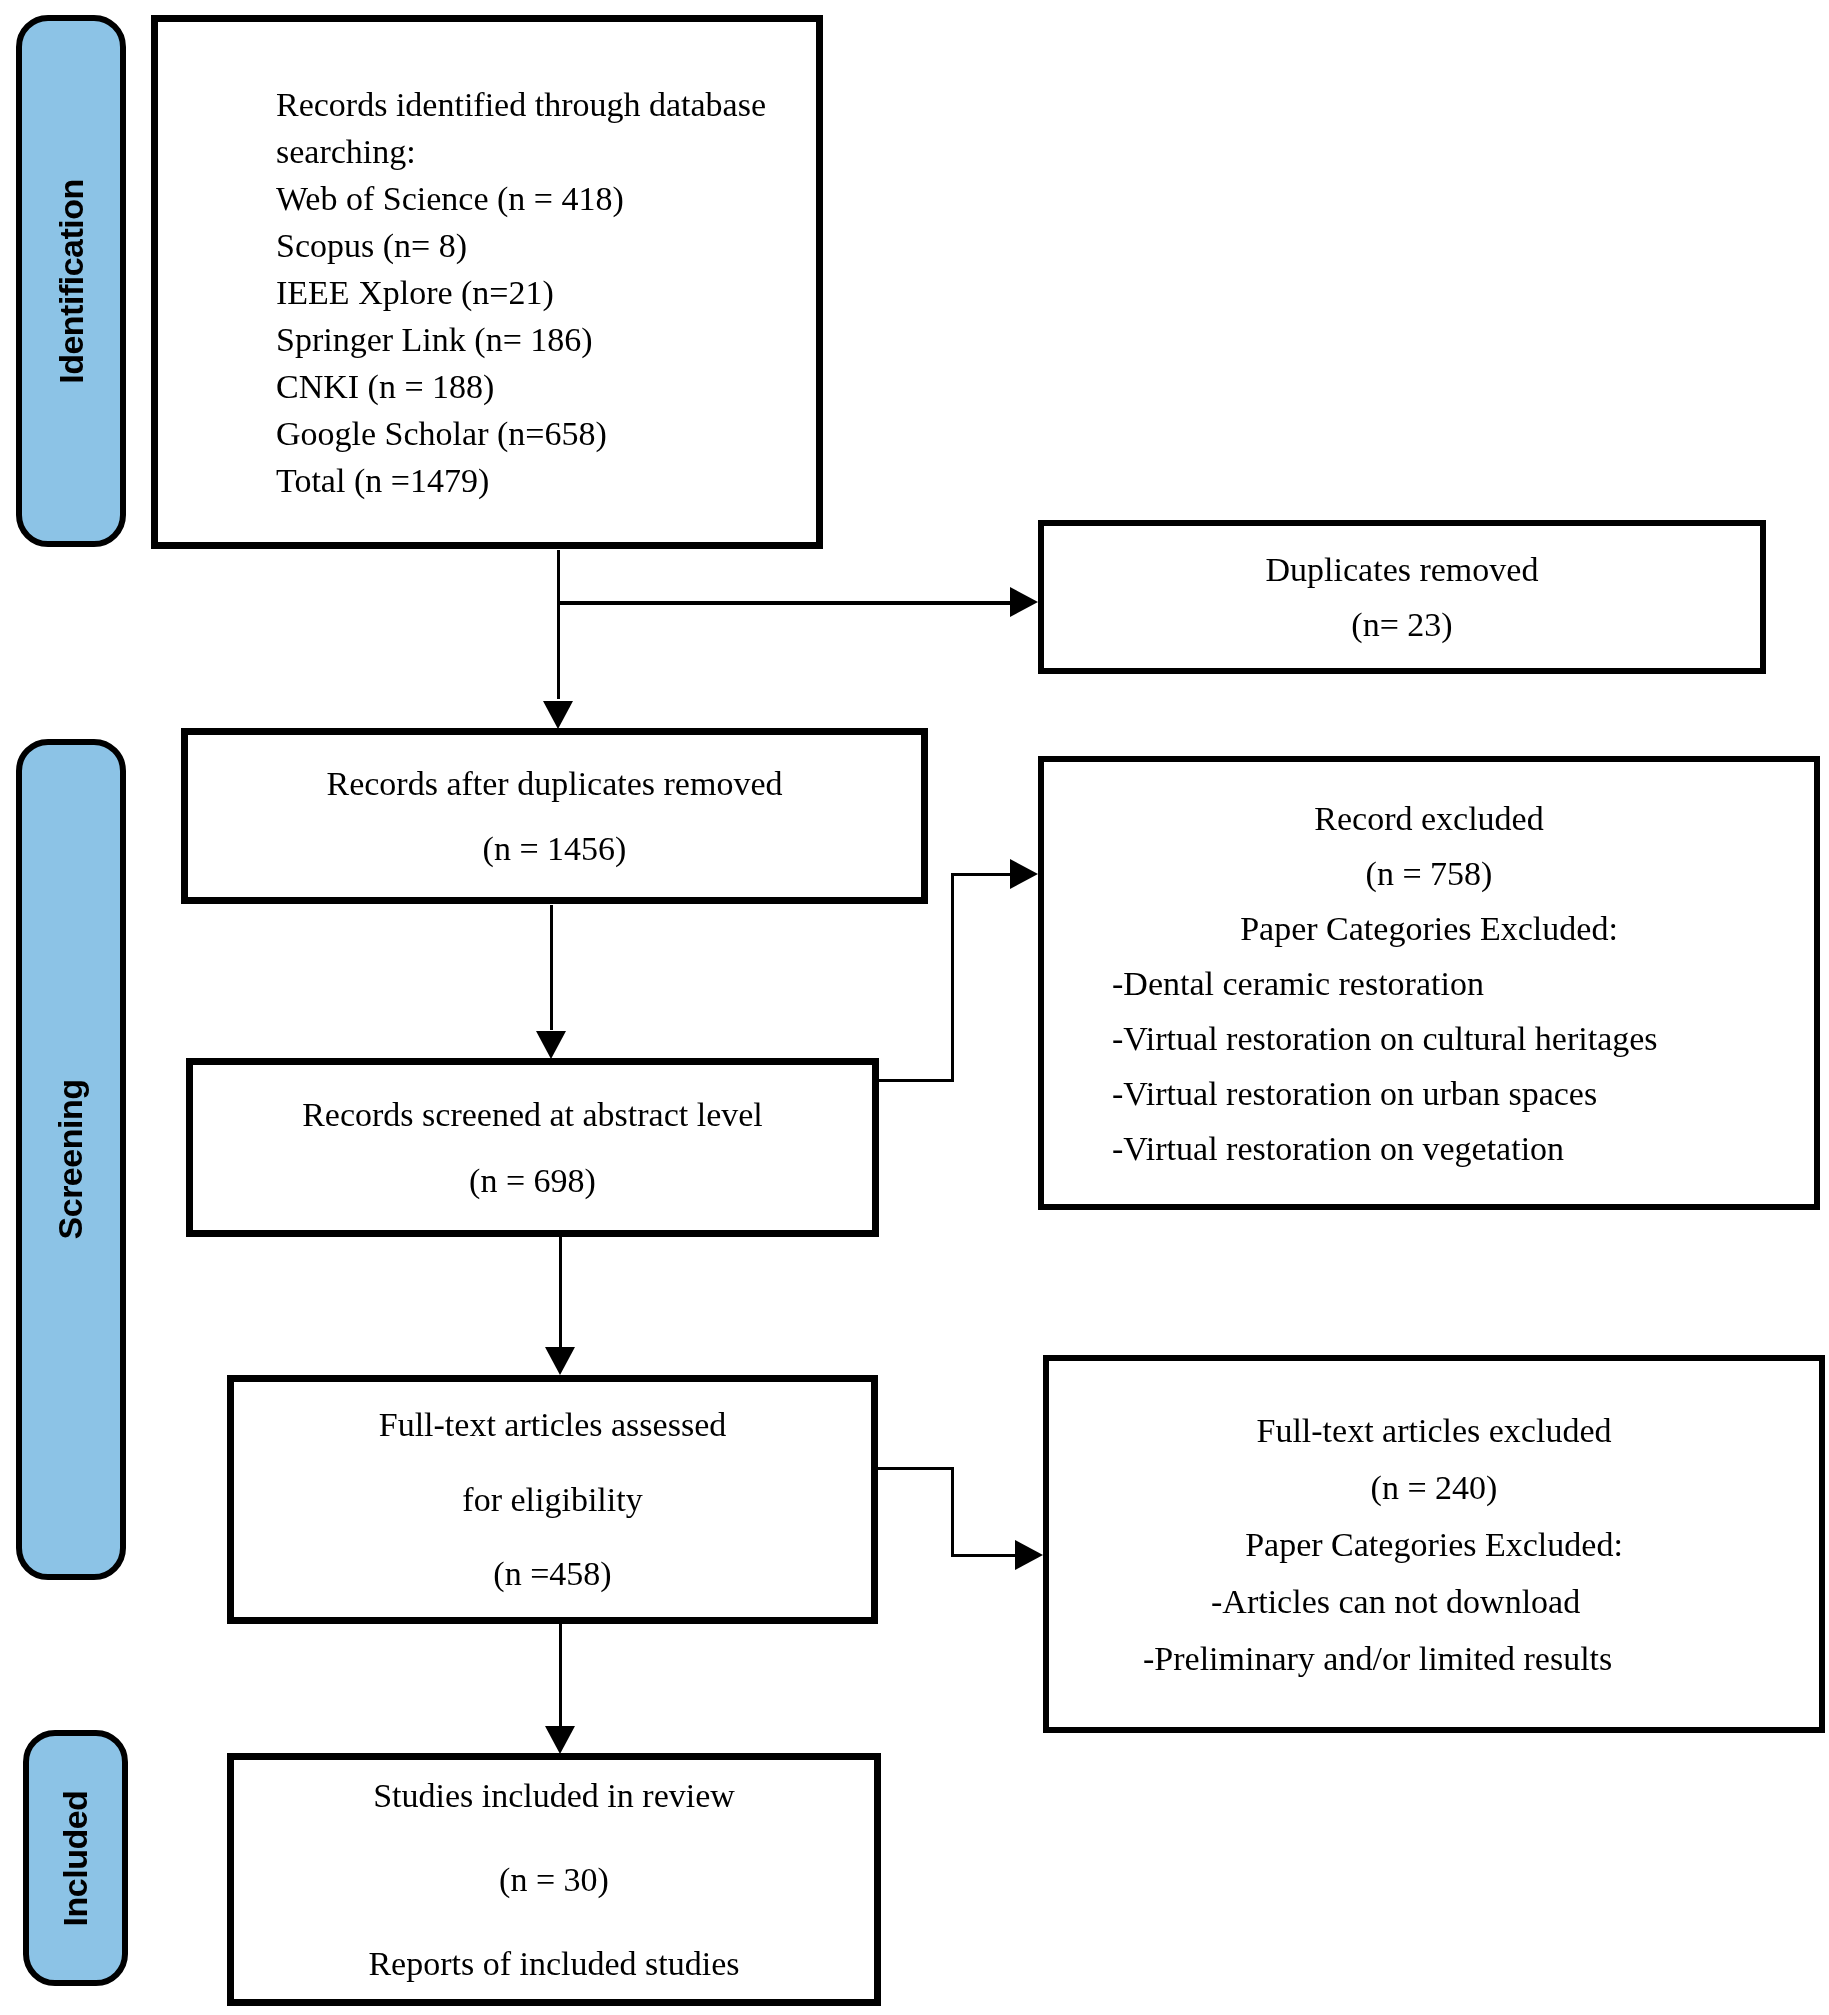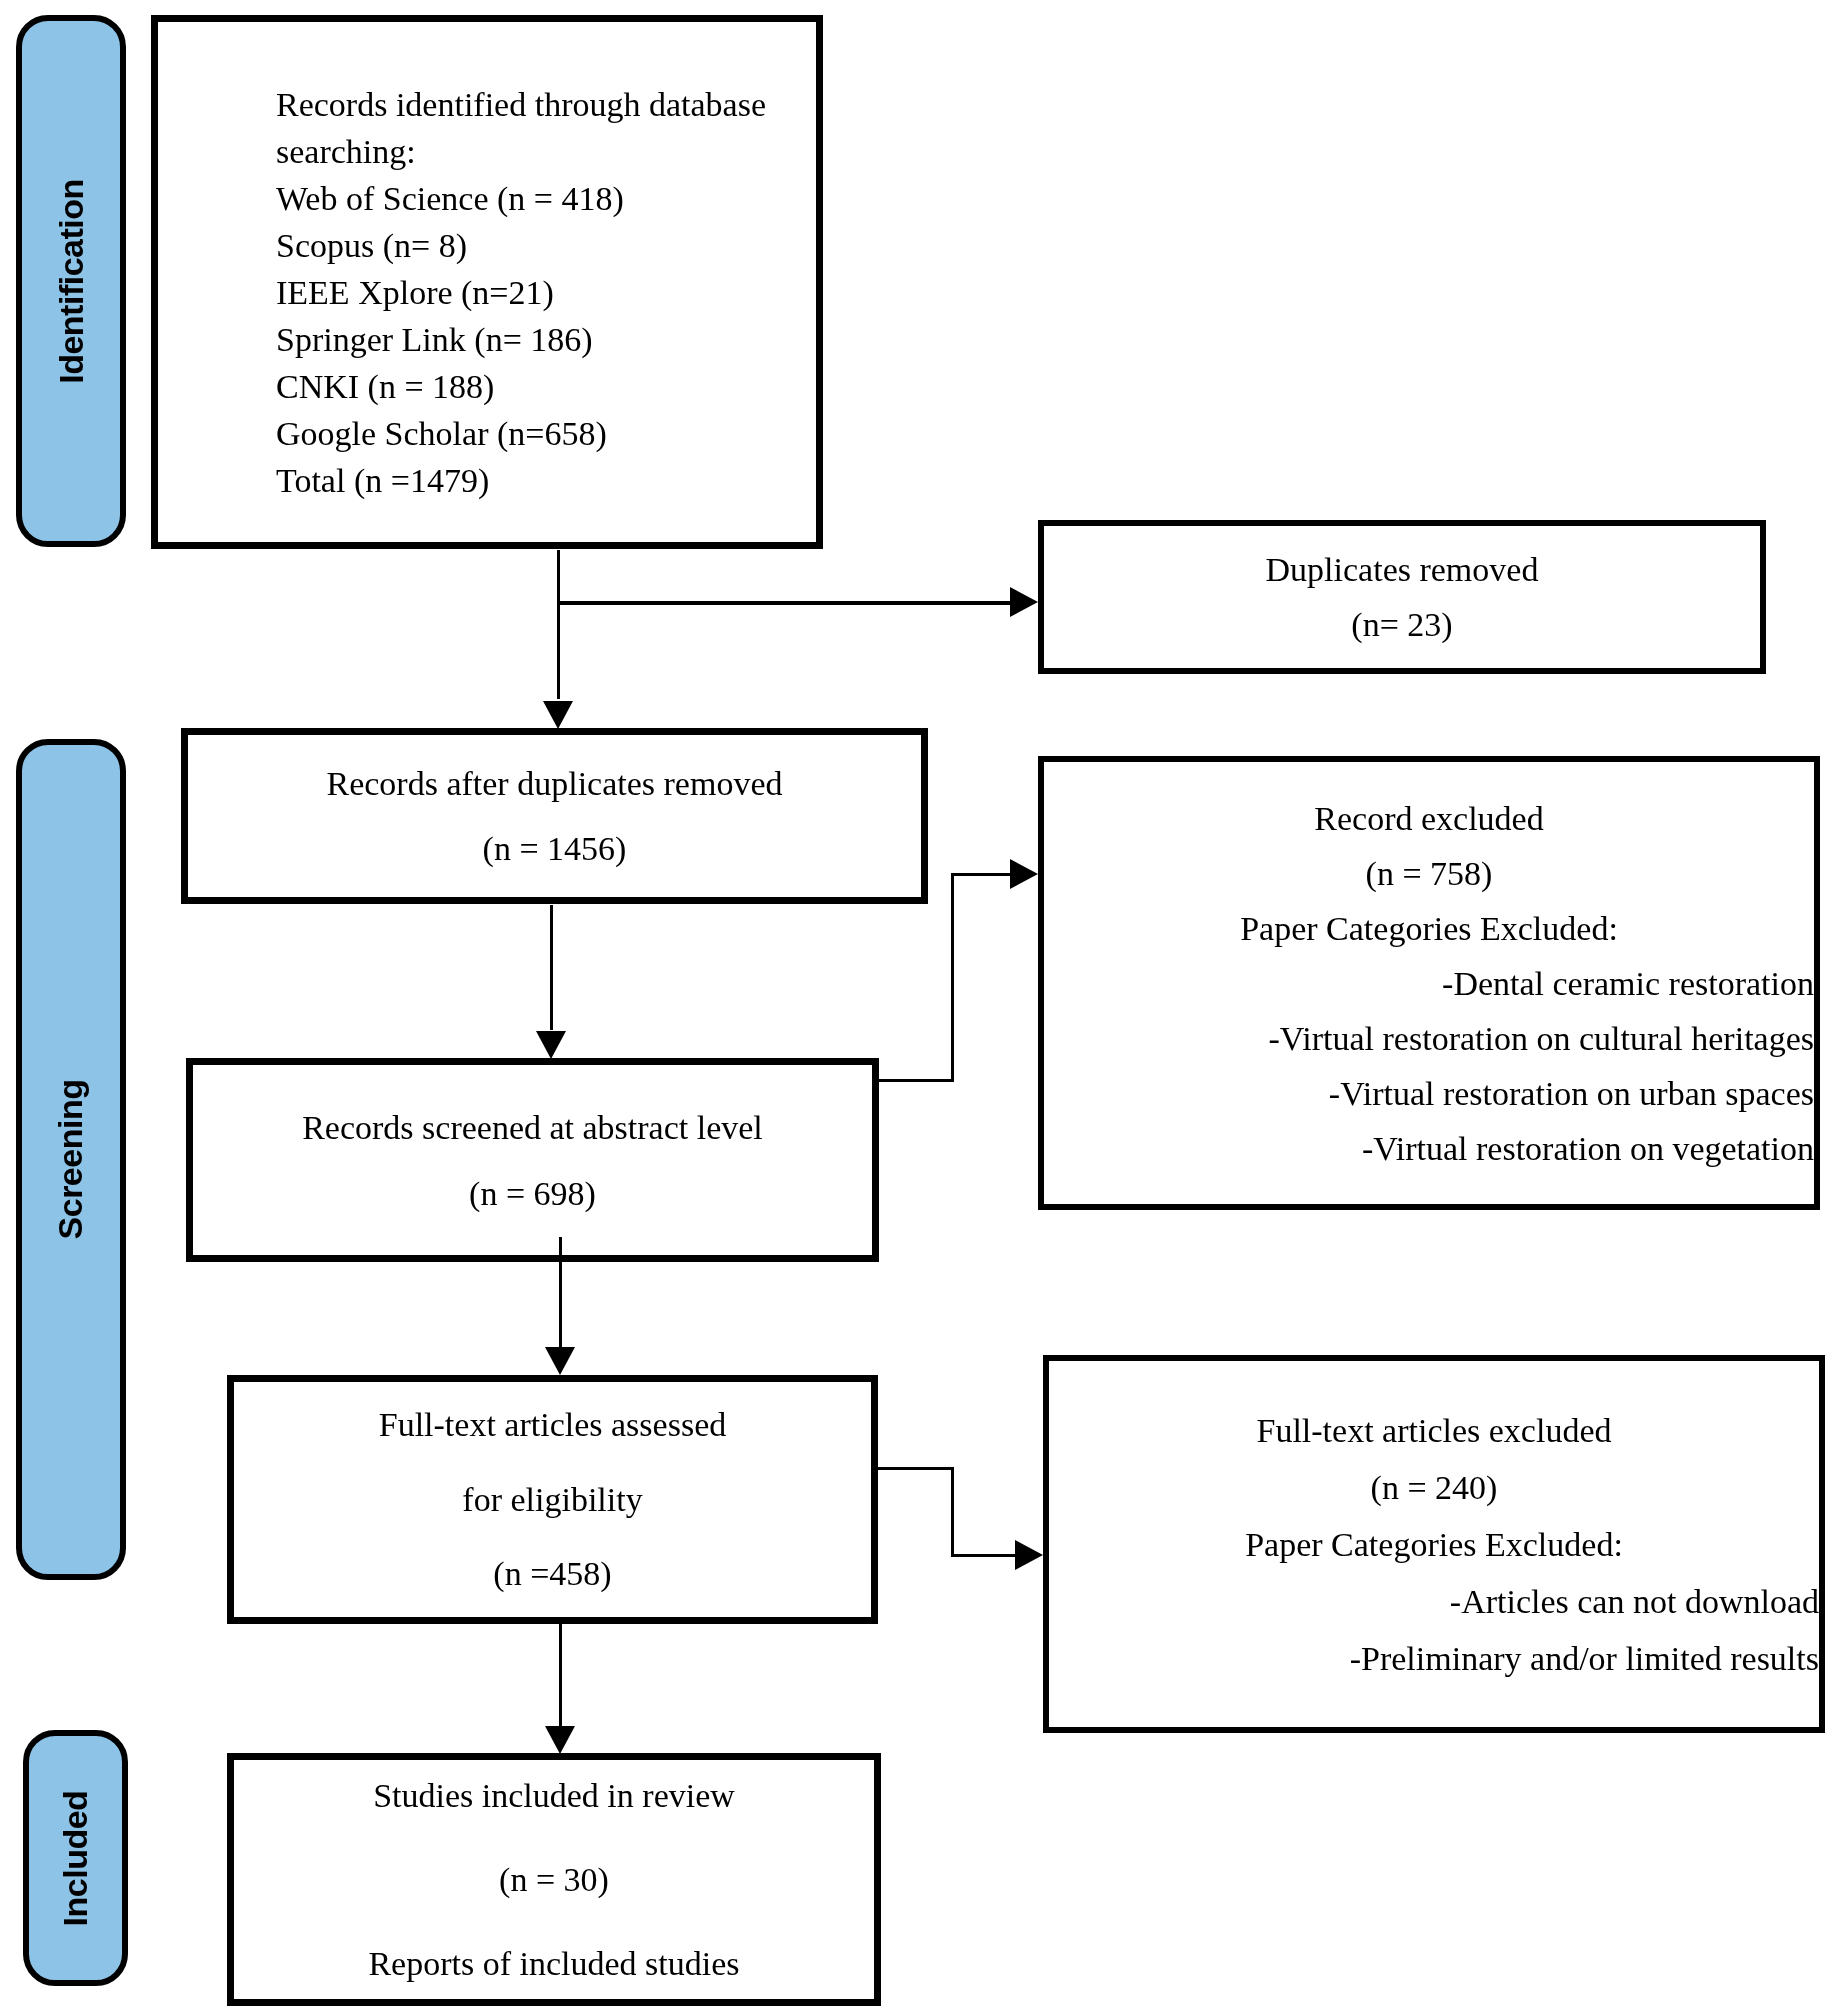--- a/index.html
+++ b/index.html
@@ -40,22 +40,23 @@
   }
   .box.centered{
     display:flex;flex-direction:column;
     justify-content:center;align-items:center;
     text-align:center;
   }
   .box .line{white-space:nowrap;}
   .box-right{border-width:6.1px;}
   .bullet{
     align-self:stretch;
-    text-align:right;
+    text-align:left;
     white-space:nowrap;
+    margin-left:32px;
   }
   
   .vline,.hline{position:absolute;background:#000;}
   .vline{width:2.6px;}
   .hline{height:2.6px;}
   .hline.thick{height:3.6px;}
   .arrow-down{
     position:absolute;width:0;height:0;
     border-left:15px solid transparent;
     border-right:15px solid transparent;
@@ -108,21 +109,21 @@
   <div class="box box-right centered" style="left:1038px;top:756px;width:782px;height:454px;line-height:55px">
     <div class="line">Record excluded</div>
     <div class="line">(n = 758)</div>
     <div class="line">Paper Categories Excluded:</div>
     <div class="line bullet" style="padding-left:36px">-Dental ceramic restoration</div>
     <div class="line bullet" style="padding-left:36px">-Virtual restoration on cultural heritages</div>
     <div class="line bullet" style="padding-left:36px">-Virtual restoration on urban spaces</div>
     <div class="line bullet" style="padding-left:36px">-Virtual restoration on vegetation</div>
   </div>
 
-  <div class="box centered" style="left:186px;top:1058px;width:693px;height:204px;line-height:61px;row-gap:5px">
+  <div class="box centered" style="left:186px;top:1058px;width:693px;height:179px;line-height:61px;row-gap:5px">
     <div class="line">Records screened at abstract level</div>
     <div class="line">(n = 698)</div>
   </div>
 
   <div class="box centered" style="left:227px;top:1375px;width:651px;height:249px;line-height:60px;row-gap:14.3px">
     <div class="line">Full-text articles assessed</div>
     <div class="line">for eligibility</div>
     <div class="line">(n =458)</div>
   </div>
 

